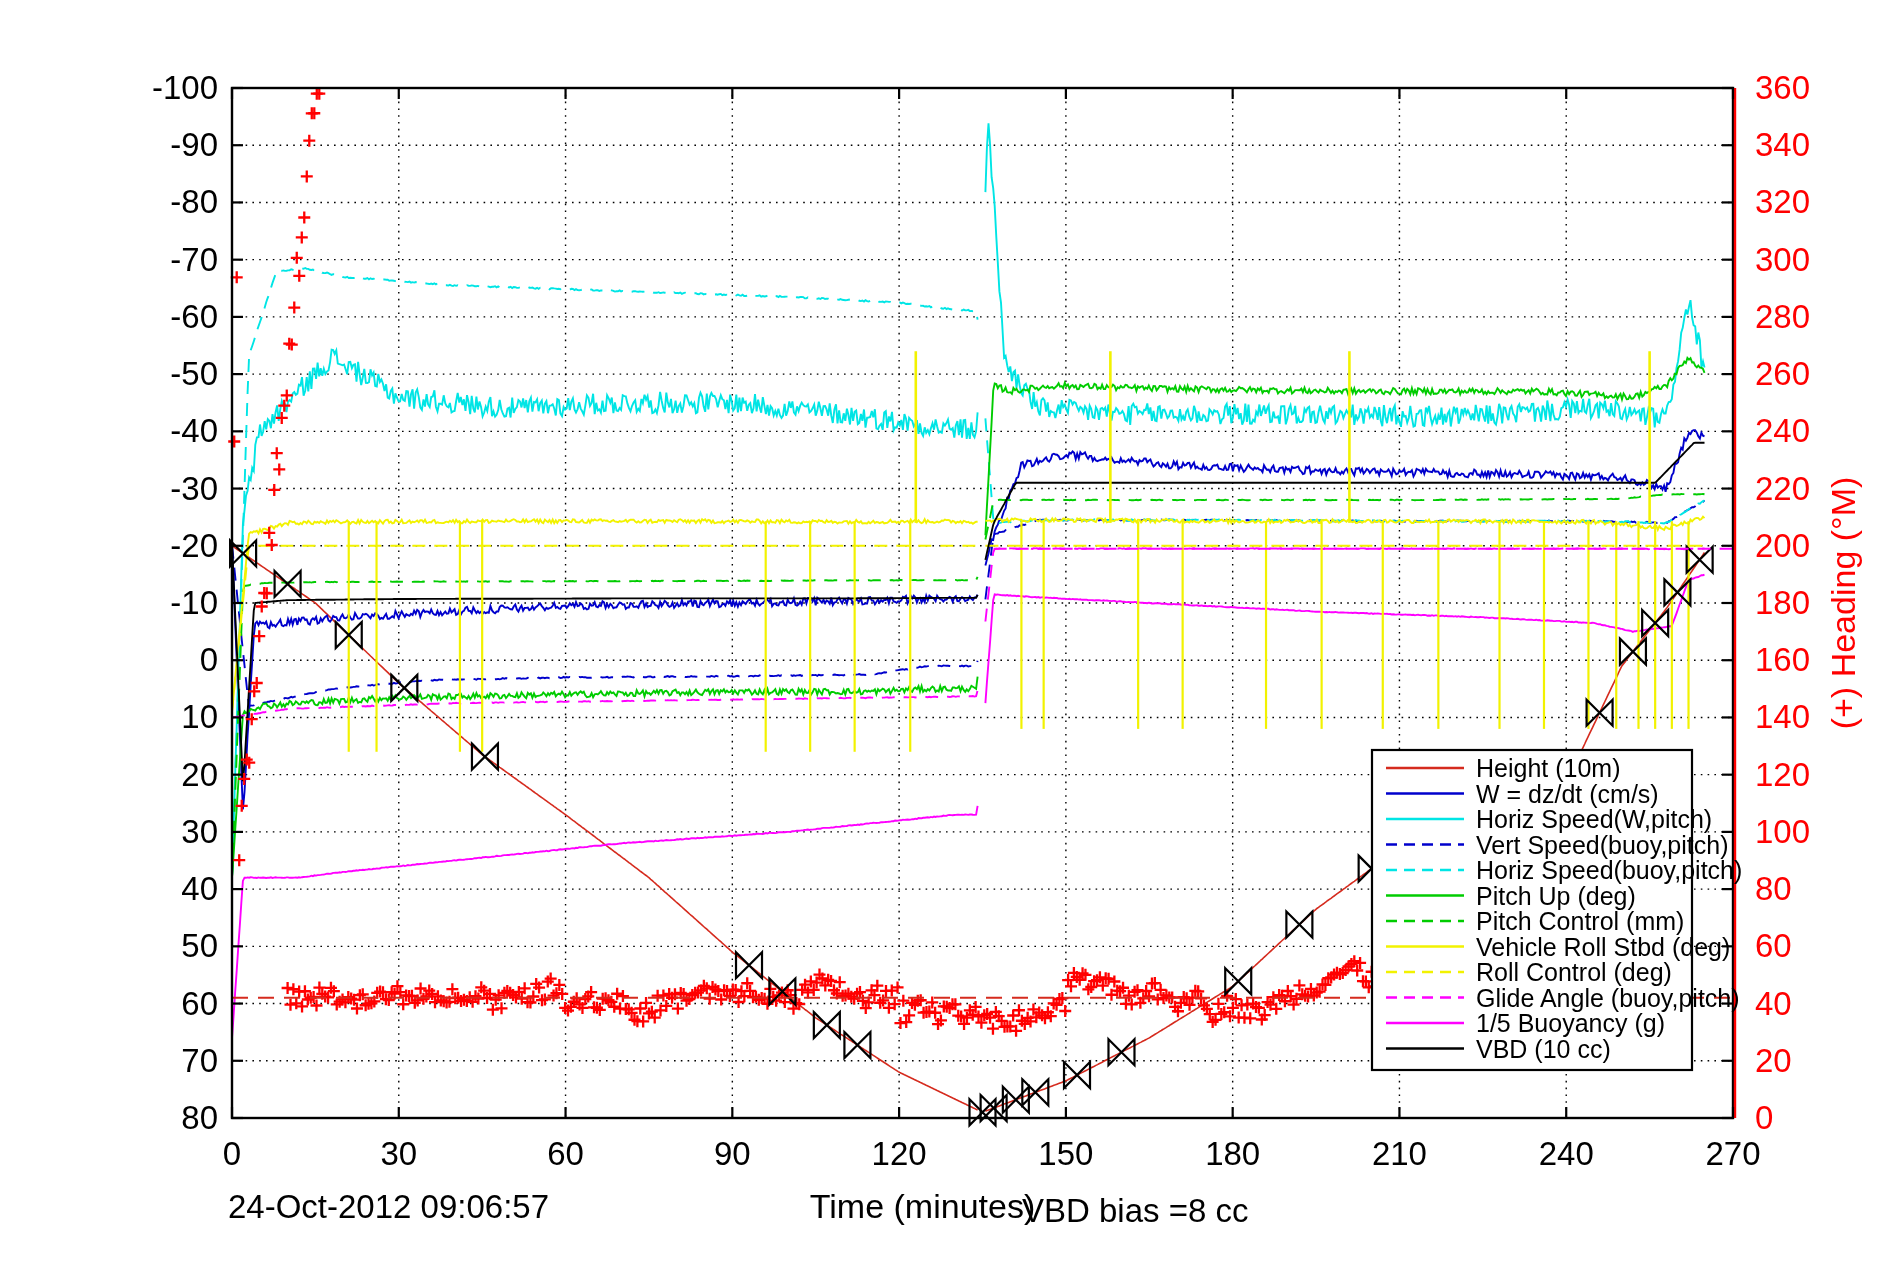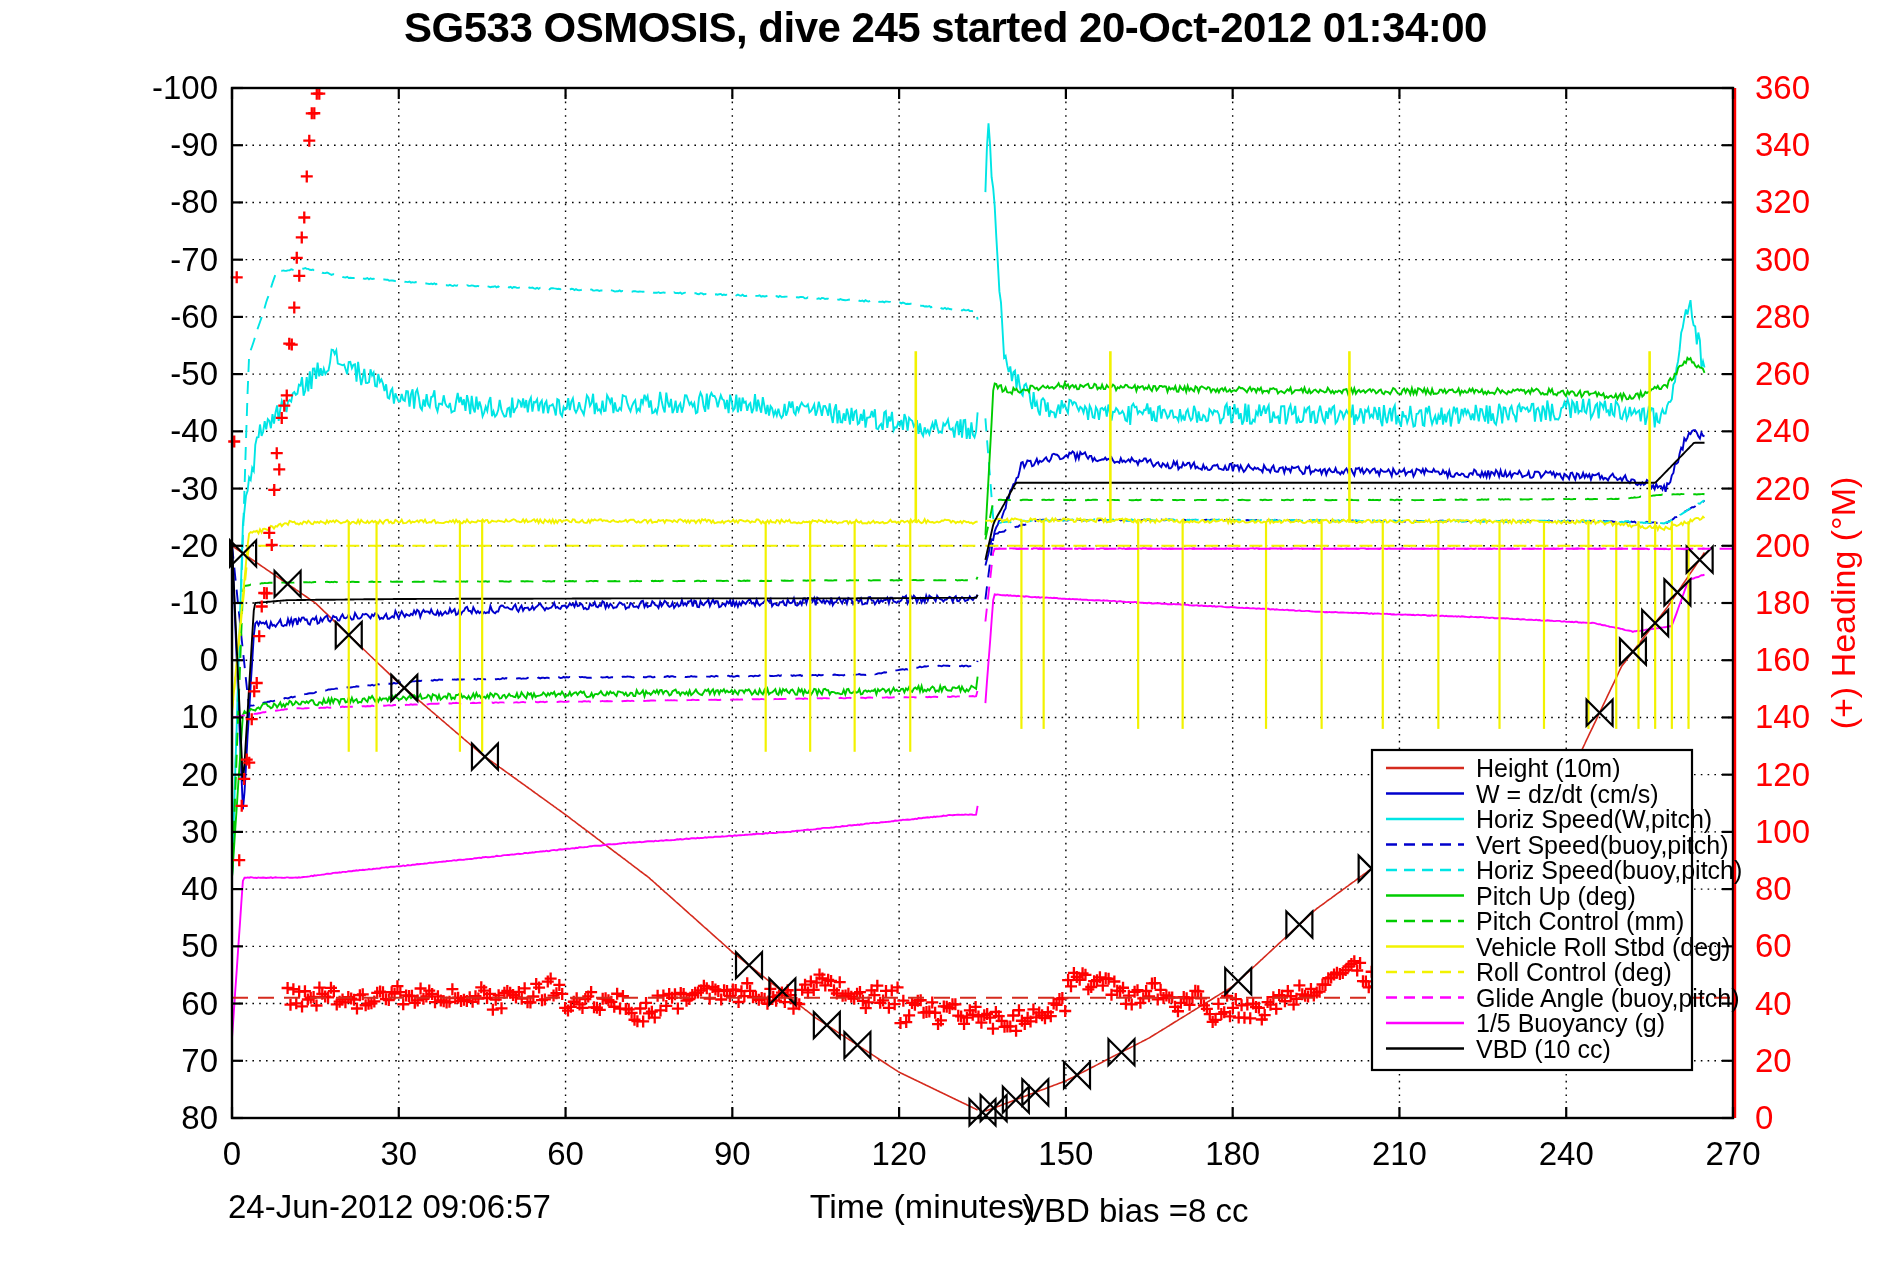--- a/index.html
+++ b/index.html
@@ -14,21 +14,20 @@
   .axtxtR{font-family:"Liberation Sans","DejaVu Sans",sans-serif;font-size:33px;fill:#f00;}
   .axlbl{font-family:"Liberation Sans","DejaVu Sans",sans-serif;font-size:34px;fill:#000;}
   .axlblR{font-family:"Liberation Sans","DejaVu Sans",sans-serif;font-size:34px;fill:#f00;}
   .legtxt{font-family:"Liberation Sans","DejaVu Sans",sans-serif;font-size:25px;fill:#000;}
   .ftxt{font-family:"Liberation Sans","DejaVu Sans",sans-serif;font-size:33px;fill:#000;}
 </style>
 </head>
 <body>
 
 <div id="stage">
-  <div class="ttl">SG533 OSMOSIS, dive 245 started 20-Oct-2012 01:34:00</div>
   <svg id="plot" width="1891" height="1262">
       <rect x="232" y="88" width="1501" height="1030" fill="#fff"></rect>
       <line x1="232" y1="1060.7777777777778" x2="1733" y2="1060.7777777777778" stroke="#000" stroke-width="1.4" stroke-dasharray="1.6,5.2"></line>
       <line x1="232" y1="1003.5555555555555" x2="1733" y2="1003.5555555555555" stroke="#000" stroke-width="1.4" stroke-dasharray="1.6,5.2"></line>
       <line x1="232" y1="946.3333333333334" x2="1733" y2="946.3333333333334" stroke="#000" stroke-width="1.4" stroke-dasharray="1.6,5.2"></line>
       <line x1="232" y1="889.1111111111111" x2="1733" y2="889.1111111111111" stroke="#000" stroke-width="1.4" stroke-dasharray="1.6,5.2"></line>
       <line x1="232" y1="831.8888888888889" x2="1733" y2="831.8888888888889" stroke="#000" stroke-width="1.4" stroke-dasharray="1.6,5.2"></line>
       <line x1="232" y1="774.6666666666667" x2="1733" y2="774.6666666666667" stroke="#000" stroke-width="1.4" stroke-dasharray="1.6,5.2"></line>
       <line x1="232" y1="717.4444444444445" x2="1733" y2="717.4444444444445" stroke="#000" stroke-width="1.4" stroke-dasharray="1.6,5.2"></line>
       <line x1="232" y1="660.2222222222222" x2="1733" y2="660.2222222222222" stroke="#000" stroke-width="1.4" stroke-dasharray="1.6,5.2"></line>
@@ -713,15 +712,15 @@
       <text x="1476" y="955.5" class="legtxt" text-anchor="start">Vehicle Roll Stbd (deg)</text>
       <line x1="1386" y1="972" x2="1464" y2="972" stroke="#f2f200" stroke-width="2.4" stroke-dasharray="11,7"></line>
       <text x="1476" y="981" class="legtxt" text-anchor="start">Roll Control (deg)</text>
       <line x1="1386" y1="997.5" x2="1464" y2="997.5" stroke="#ff00ff" stroke-width="2.4" stroke-dasharray="11,7"></line>
       <text x="1476" y="1006.5" class="legtxt" text-anchor="start">Glide Angle (buoy,pitch)</text>
       <line x1="1386" y1="1023" x2="1464" y2="1023" stroke="#ff00ff" stroke-width="2.4"></line>
       <text x="1476" y="1032" class="legtxt" text-anchor="start">1/5 Buoyancy (g)</text>
       <line x1="1386" y1="1048.5" x2="1464" y2="1048.5" stroke="#000000" stroke-width="2.4"></line>
       <text x="1476" y="1057.5" class="legtxt" text-anchor="start">VBD (10 cc)</text>
     </svg>
-  <div style="position:absolute;left:228px;top:1188px;" class="ftxt">24-Jun-2012 09:06:57</div>
+  <div style="position:absolute;left:228px;top:1188px;" class="ftxt">24-Oct-2012 09:06:57</div>
   <div style="position:absolute;left:1022px;top:1192px;" class="ftxt">VBD bias =8 cc</div>
 </div>
 
 </body></html>

